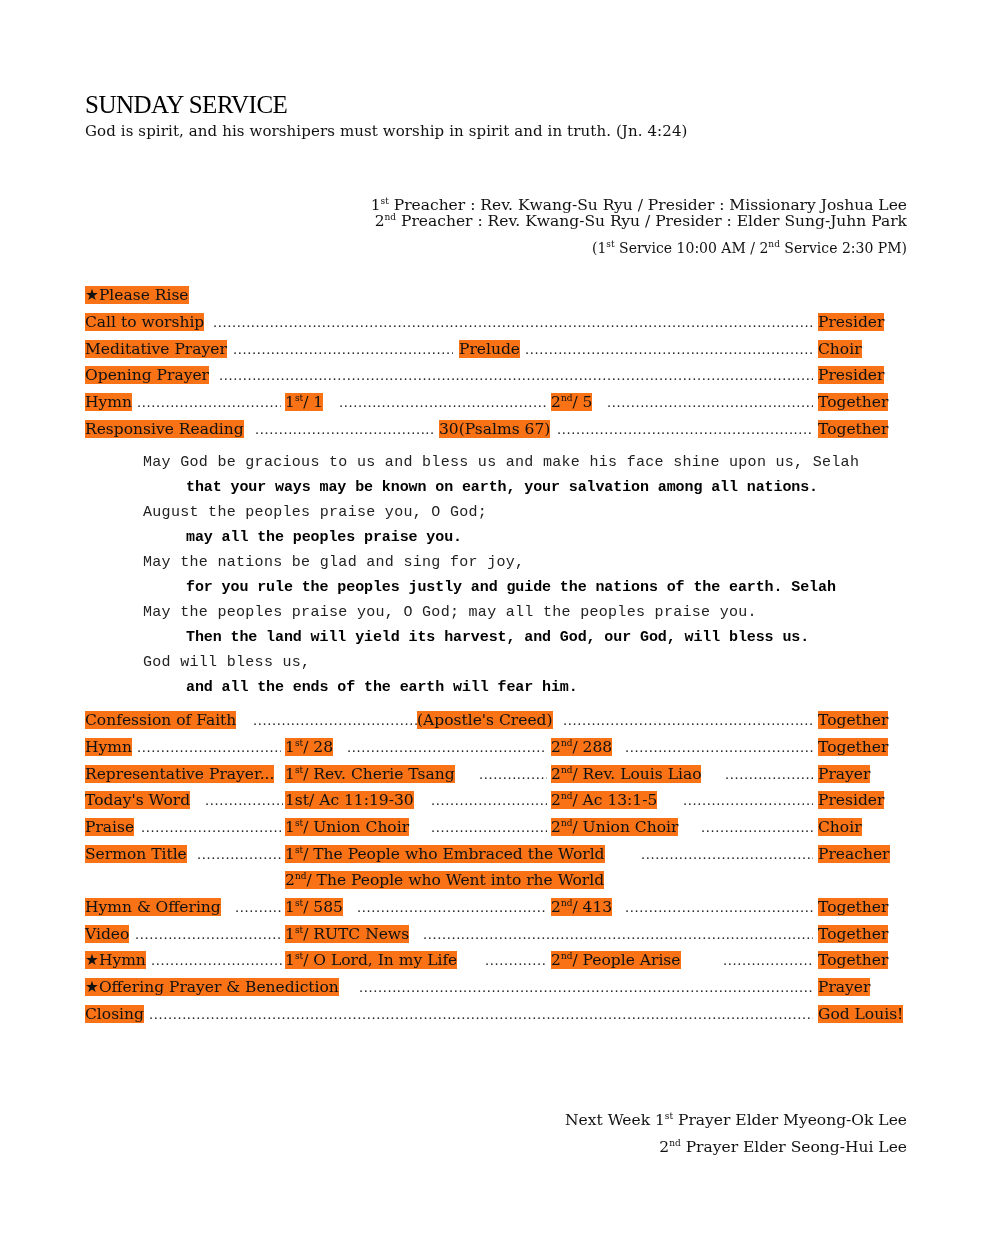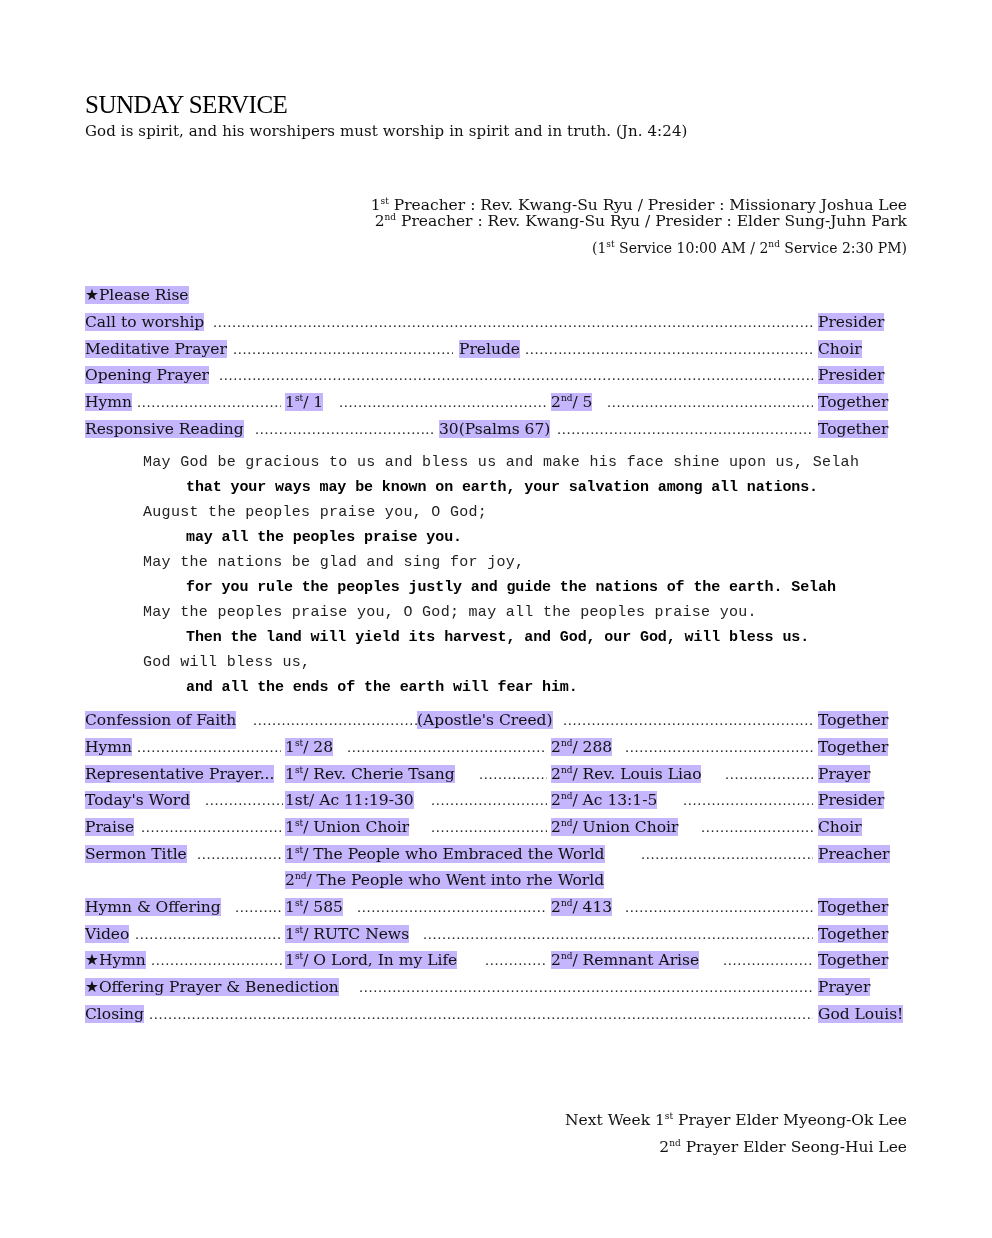--- a/index.html
+++ b/index.html
@@ -6,21 +6,21 @@
   body { width: 992px; height: 1238px; position: relative; overflow: hidden;
          font-family: "DejaVu Serif", "Liberation Serif", serif; color: #111; }
   .page { position: absolute; left: 0; top: 0; width: 992px; height: 1238px; }
   .title { position: absolute; left: 85px; top: 91px; font-family: "Liberation Serif", serif;
            font-size: 25px; letter-spacing: -0.5px; color: #000; }
   .subtitle { position: absolute; left: 85px; top: 122px; font-size: 15px; color: #111; letter-spacing: 0.1px; }
   .right-block { position: absolute; right: 85px; text-align: right; font-size: 15.5px; white-space: nowrap; }
   .right-block.small { font-size: 14px; }
   sup { font-size: 9px; vertical-align: 6px; line-height: 0; }
   .row { position: absolute; left: 85px; width: 822px; height: 22px; font-size: 15.5px; white-space: nowrap; }
-  .seg { position: absolute; top: 0; white-space: nowrap; background: #c4b5fd; padding-right: 0; text-align: center; }
+  .seg { position: absolute; top: 0; white-space: nowrap; background: #f97316; padding-right: 0; text-align: center; }
   .dots { position: absolute; top: 0; overflow: hidden; white-space: nowrap; color: #222; letter-spacing: 0.6px; }
   .dots::before { content: "......................................................................................................................................................................................................................................................................................."; font-size: 13px; }
   .reading { position: absolute; font-family: Liberation Mono, monospace; font-size: 15px; white-space: nowrap; }
   .reading.light { left: 143px; color: #222; font-weight: 300; letter-spacing: 0.3px; }
   .reading.bold { left: 186px; color: #000; font-weight: bold; letter-spacing: -0.1px; font-size: 15px; }
   .footer { position: absolute; right: 85px; text-align: right; font-size: 15.5px; white-space: nowrap; }
 </style>
 </head>
 <body>
 
@@ -167,21 +167,21 @@
     <span class="seg" style="left:200px"><span>1</span><sup>st</sup><span>/ RUTC News</span></span>
     <span class="seg" style="left:733px">Together</span>
   </div>
 
   <div class="row" style="top:951px;">
     <span class="dots" style="left:66px; width:132px;"></span>
     <span class="dots" style="left:400px; width:62px;"></span>
     <span class="dots" style="left:638px; width:90px;"></span>
     <span class="seg" style="left:0">★Hymn</span>
     <span class="seg" style="left:200px"><span>1</span><sup>st</sup><span>/ O Lord, In my Life</span></span>
-    <span class="seg" style="left:466px"><span>2</span><sup>nd</sup><span>/ Remnant Arise</span></span>
+    <span class="seg" style="left:466px"><span>2</span><sup>nd</sup><span>/ People Arise</span></span>
     <span class="seg" style="left:733px">Together</span>
   </div>
 
   <div class="row" style="top:978px;">
     <span class="dots" style="left:274px; width:454px;"></span>
     <span class="seg" style="left:0">★Offering Prayer &amp; Benediction</span>
     <span class="seg" style="left:733px">Prayer</span>
   </div>
 
   <div class="row" style="top:1005px;">

